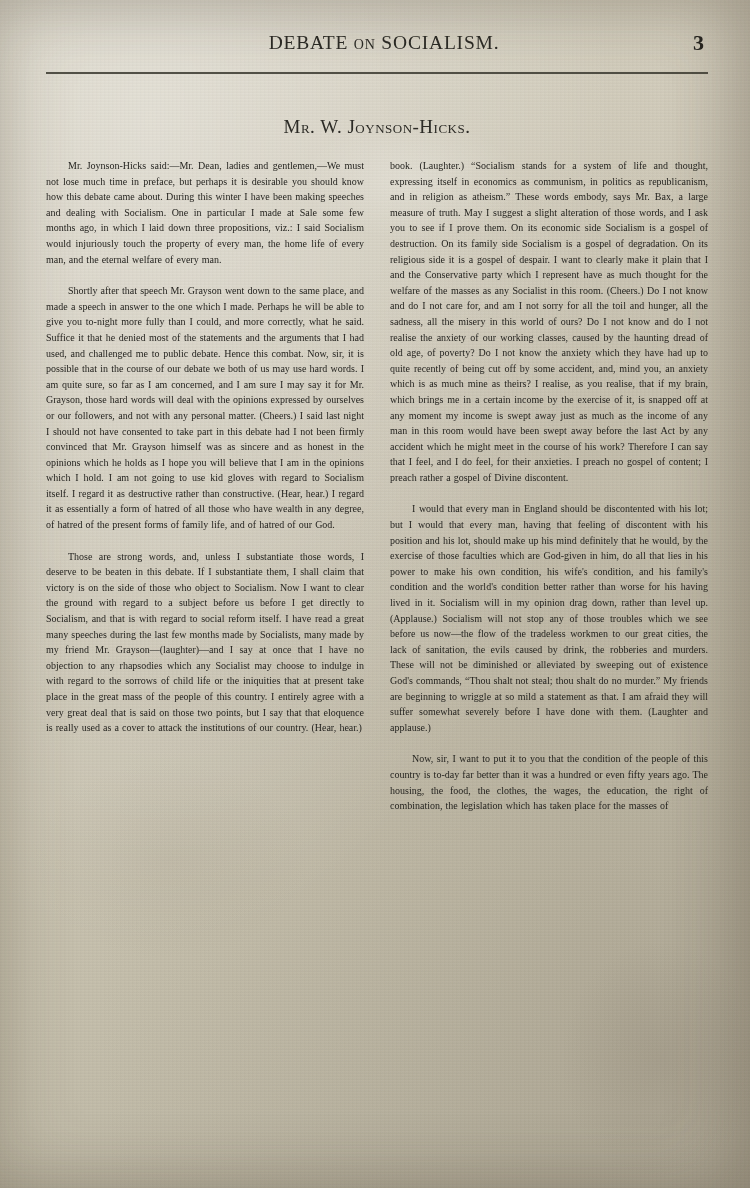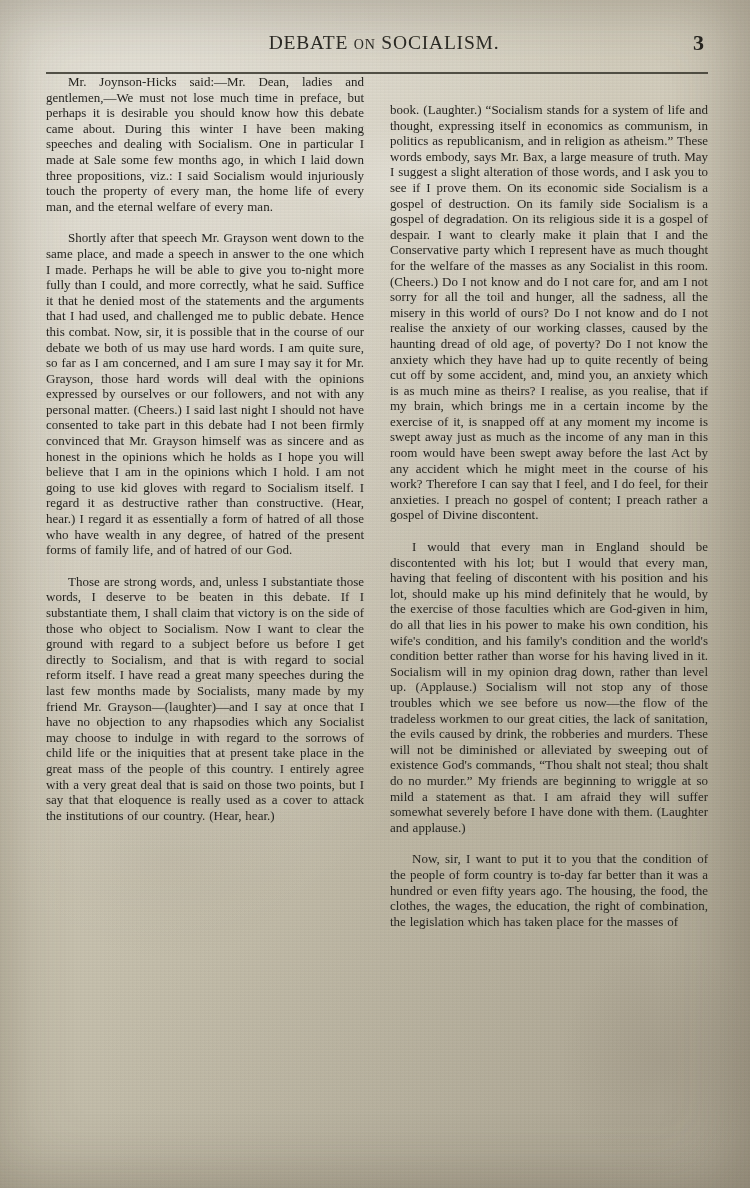--- a/index.html
+++ b/index.html
@@ -86,32 +86,32 @@
     font-variant: small-caps;
   }
   .columns {
     display: flex;
     gap: 26px;
     align-items: flex-start;
   }
   .col {
     width: 318px;
     text-align: justify;
-    font-size: 13px;
+    font-size: 10px;
     line-height: 15.6px;
     color: #252420;
     hyphens: manual;
   }
   .col p {
     margin: 0;
     text-indent: 22px;
     text-align: justify;
     word-spacing: 0.6px;
   }
-  .col p.noindent { text-indent: 0; margin-top: 28px; }
+  .col p.noindent { text-indent: 0; }
   .blur-soft { filter: blur(0.22px); }
   .col p + p { margin-top: 16px; }
   .smudge {
     position: absolute;
     border-radius: 50%;
     pointer-events: none;
   }
   .s1 { left: 300px; top: 120px; width: 220px; height: 120px; background: radial-gradient(ellipse, rgba(255,255,255,0.22), rgba(255,255,255,0) 70%); }
   .s2 { left: 30px; top: 760px; width: 280px; height: 200px; background: radial-gradient(ellipse, rgba(140,130,110,0.10), rgba(255,255,255,0) 70%); }
   .s3 { left: 560px; top: 940px; width: 200px; height: 240px; background: radial-gradient(ellipse, rgba(120,110,95,0.18), rgba(255,255,255,0) 70%); }
@@ -126,29 +126,30 @@
   <div class="smudge s3"></div>
 
   <div class="content">
 
     <div class="header">
       <div class="running-head">DEBATE on SOCIALISM.</div>
       <div class="folio">3</div>
     </div>
     <hr class="rule">
 
+    <div class="speaker-title">Mr. W. Joynson-Hicks.</div>
 
     <div class="columns">
       <div class="col blur-soft">
         <p>Mr. Joynson-Hicks said:—Mr. Dean, ladies and gentlemen,—We must not lose much time in preface, but perhaps it is desirable you should know how this debate came about. During this winter I have been making speeches and dealing with Socialism. One in particular I made at Sale some few months ago, in which I laid down three propositions, viz.: I said Socialism would injuriously touch the property of every man, the home life of every man, and the eternal welfare of every man.</p>
         <p>Shortly after that speech Mr. Grayson went down to the same place, and made a speech in answer to the one which I made. Perhaps he will be able to give you to-night more fully than I could, and more correctly, what he said. Suffice it that he denied most of the statements and the arguments that I had used, and challenged me to public debate. Hence this combat. Now, sir, it is possible that in the course of our debate we both of us may use hard words. I am quite sure, so far as I am concerned, and I am sure I may say it for Mr. Grayson, those hard words will deal with the opinions expressed by ourselves or our followers, and not with any personal matter. (Cheers.) I said last night I should not have consented to take part in this debate had I not been firmly convinced that Mr. Grayson himself was as sincere and as honest in the opinions which he holds as I hope you will believe that I am in the opinions which I hold. I am not going to use kid gloves with regard to Socialism itself. I regard it as destructive rather than constructive. (Hear, hear.) I regard it as essentially a form of hatred of all those who have wealth in any degree, of hatred of the present forms of family life, and of hatred of our God.</p>
         <p>Those are strong words, and, unless I substantiate those words, I deserve to be beaten in this debate. If I substantiate them, I shall claim that victory is on the side of those who object to Socialism. Now I want to clear the ground with regard to a subject before us before I get directly to Socialism, and that is with regard to social reform itself. I have read a great many speeches during the last few months made by Socialists, many made by my friend Mr. Grayson—(laughter)—and I say at once that I have no objection to any rhapsodies which any Socialist may choose to indulge in with regard to the sorrows of child life or the iniquities that at present take place in the great mass of the people of this country. I entirely agree with a very great deal that is said on those two points, but I say that that eloquence is really used as a cover to attack the institutions of our country. (Hear, hear.)</p>
       </div>
       <div class="col blur-soft">
         <p class="noindent">book. (Laughter.) “Socialism stands for a system of life and thought, expressing itself in economics as communism, in politics as republicanism, and in religion as atheism.” These words embody, says Mr. Bax, a large measure of truth. May I suggest a slight alteration of those words, and I ask you to see if I prove them. On its economic side Socialism is a gospel of destruction. On its family side Socialism is a gospel of degradation. On its religious side it is a gospel of despair. I want to clearly make it plain that I and the Conservative party which I represent have as much thought for the welfare of the masses as any Socialist in this room. (Cheers.) Do I not know and do I not care for, and am I not sorry for all the toil and hunger, all the sadness, all the misery in this world of ours? Do I not know and do I not realise the anxiety of our working classes, caused by the haunting dread of old age, of poverty? Do I not know the anxiety which they have had up to quite recently of being cut off by some accident, and, mind you, an anxiety which is as much mine as theirs? I realise, as you realise, that if my brain, which brings me in a certain income by the exercise of it, is snapped off at any moment my income is swept away just as much as the income of any man in this room would have been swept away before the last Act by any accident which he might meet in the course of his work? Therefore I can say that I feel, and I do feel, for their anxieties. I preach no gospel of content; I preach rather a gospel of Divine discontent.</p>
         <p>I would that every man in England should be discontented with his lot; but I would that every man, having that feeling of discontent with his position and his lot, should make up his mind definitely that he would, by the exercise of those faculties which are God-given in him, do all that lies in his power to make his own condition, his wife's condition, and his family's condition and the world's condition better rather than worse for his having lived in it. Socialism will in my opinion drag down, rather than level up. (Applause.) Socialism will not stop any of those troubles which we see before us now—the flow of the tradeless workmen to our great cities, the lack of sanitation, the evils caused by drink, the robberies and murders. These will not be diminished or alleviated by sweeping out of existence God's commands, “Thou shalt not steal; thou shalt do no murder.” My friends are beginning to wriggle at so mild a statement as that. I am afraid they will suffer somewhat severely before I have done with them. (Laughter and applause.)</p>
-        <p>Now, sir, I want to put it to you that the condition of the people of form country is to-day far better than it was a hundred or even fifty years ago. The housing, the food, the clothes, the wages, the education, the right of combination, the legislation which has taken place for the masses of</p>
+        <p>Now, sir, I want to put it to you that the condition of the people of this country is to-day far better than it was a hundred or even fifty years ago. The housing, the food, the clothes, the wages, the education, the right of combination, the legislation which has taken place for the masses of</p>
       </div>
     </div>
 
   </div>
   <div class="edge-shadow"></div>
 </div>
 
 </body></html>

